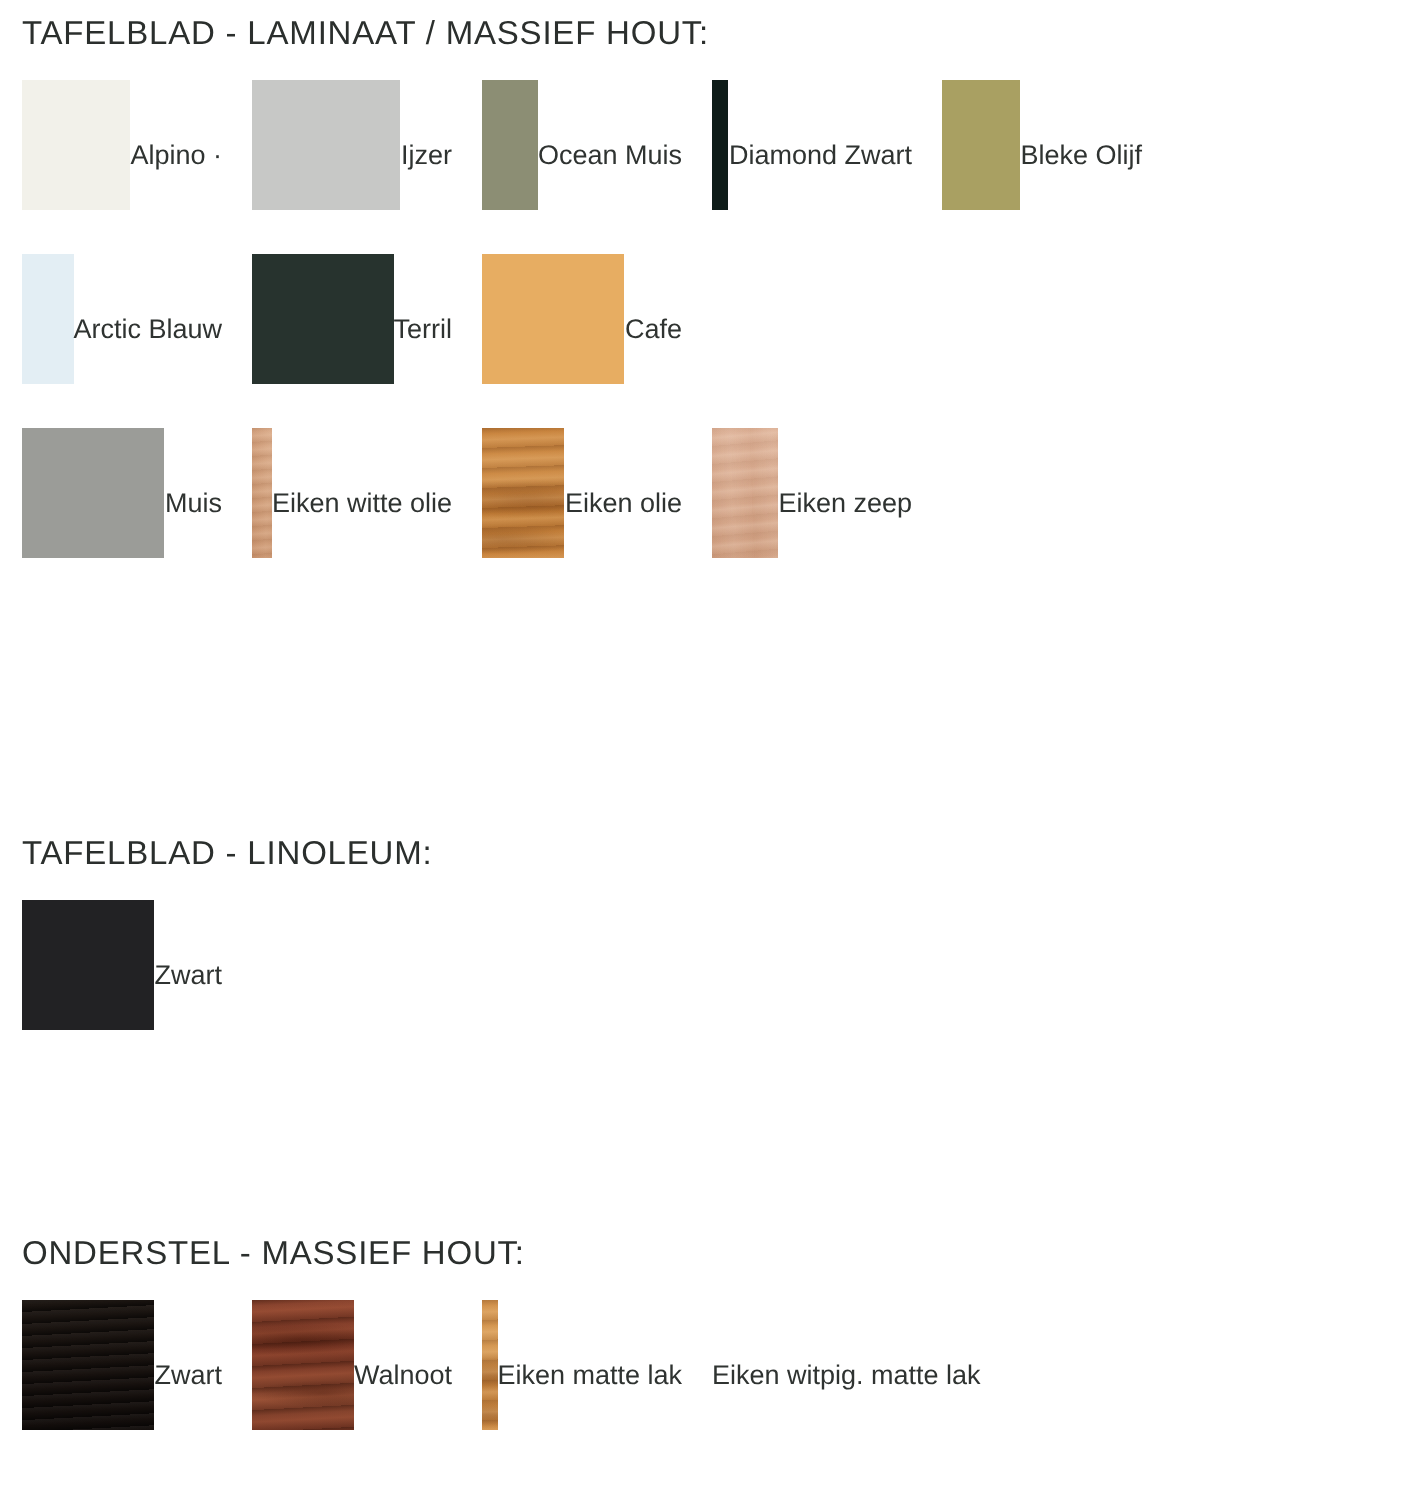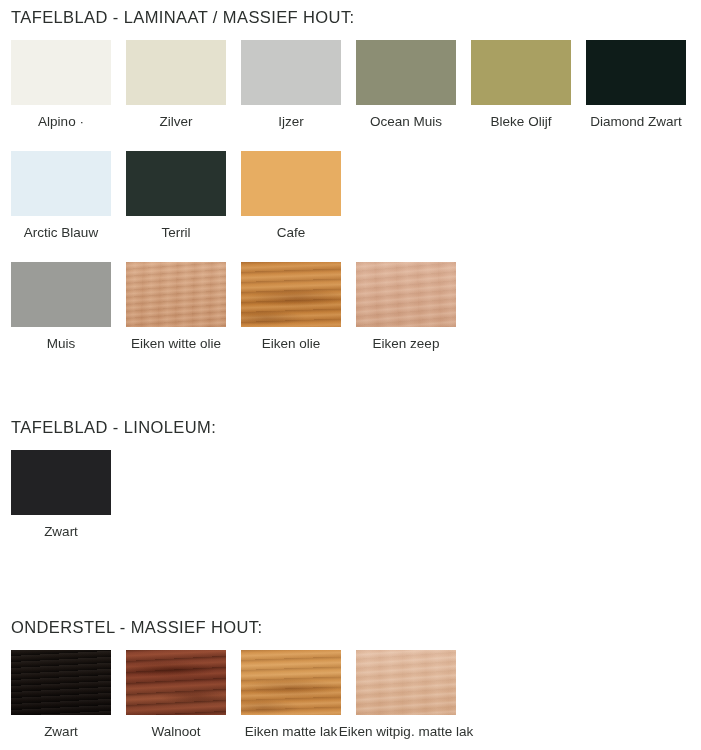--- a/index.html
+++ b/index.html
@@ -21,21 +21,21 @@
     white-space:nowrap;
     font-weight:400;
   }
 
   .swatch-grid{position:absolute;left:11px;}
   .srow{display:flex;}
   .cell{
     width:100px;
     margin-right:15px;
     display:flex;
-    flex-direction:column;
+    flex-direction:row;
     align-items:center;
   }
   .chip{
     width:100px;height:65px;display:block;
   }
   .clabel{
     margin-top:9px;
     font-size:13.5px;
     line-height:15px;
     color:#2f3331;
@@ -49,38 +49,34 @@
 <div class="page">
 
   <div class="section-title" style="top:8px;">TAFELBLAD - LAMINAAT / MASSIEF HOUT:</div>
   <div class="swatch-grid" id="grid-0" style="top:40px;">
       <div class="srow">
         <div class="cell">
           <span class="chip" style="background-color: rgb(242, 241, 234);"></span>
           <span class="clabel">Alpino ·</span>
         </div>
         <div class="cell">
-          <span class="chip" style="background-color: rgb(228, 225, 206);"></span>
-          <span class="clabel">Zilver</span>
-        </div>
-        <div class="cell">
           <span class="chip" style="background-color: rgb(199, 200, 198);"></span>
           <span class="clabel">Ijzer</span>
         </div>
         <div class="cell">
           <span class="chip" style="background-color: rgb(140, 142, 116);"></span>
           <span class="clabel">Ocean Muis</span>
         </div>
         <div class="cell">
+          <span class="chip" style="background-color: rgb(14, 28, 25);"></span>
+          <span class="clabel">Diamond Zwart</span>
+        </div>
+        <div class="cell">
           <span class="chip" style="background-color: rgb(169, 160, 98);"></span>
           <span class="clabel">Bleke Olijf</span>
-        </div>
-        <div class="cell">
-          <span class="chip" style="background-color: rgb(14, 28, 25);"></span>
-          <span class="clabel">Diamond Zwart</span>
         </div>
       </div>
       <div class="srow" style="margin-top: 22px;">
         <div class="cell">
           <span class="chip" style="background-color: rgb(227, 238, 244);"></span>
           <span class="clabel">Arctic Blauw</span>
         </div>
         <div class="cell">
           <span class="chip" style="background-color: rgb(39, 51, 46);"></span>
           <span class="clabel">Terril</span>

